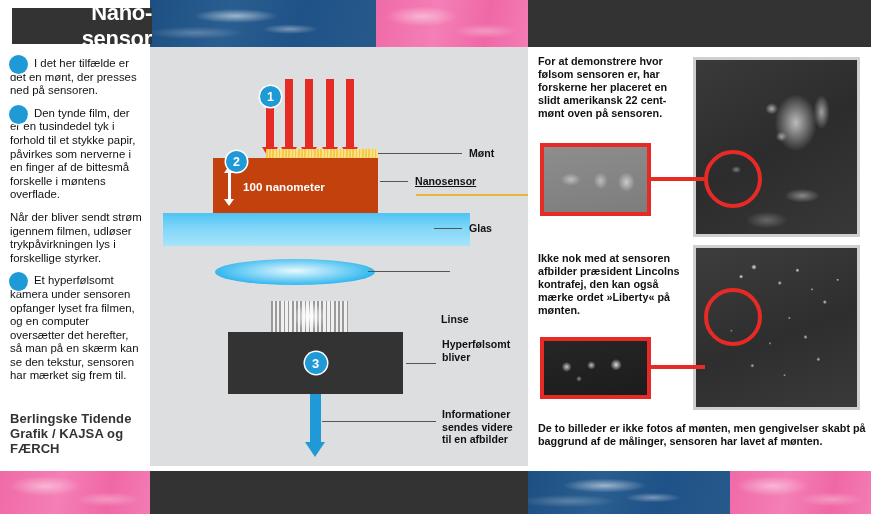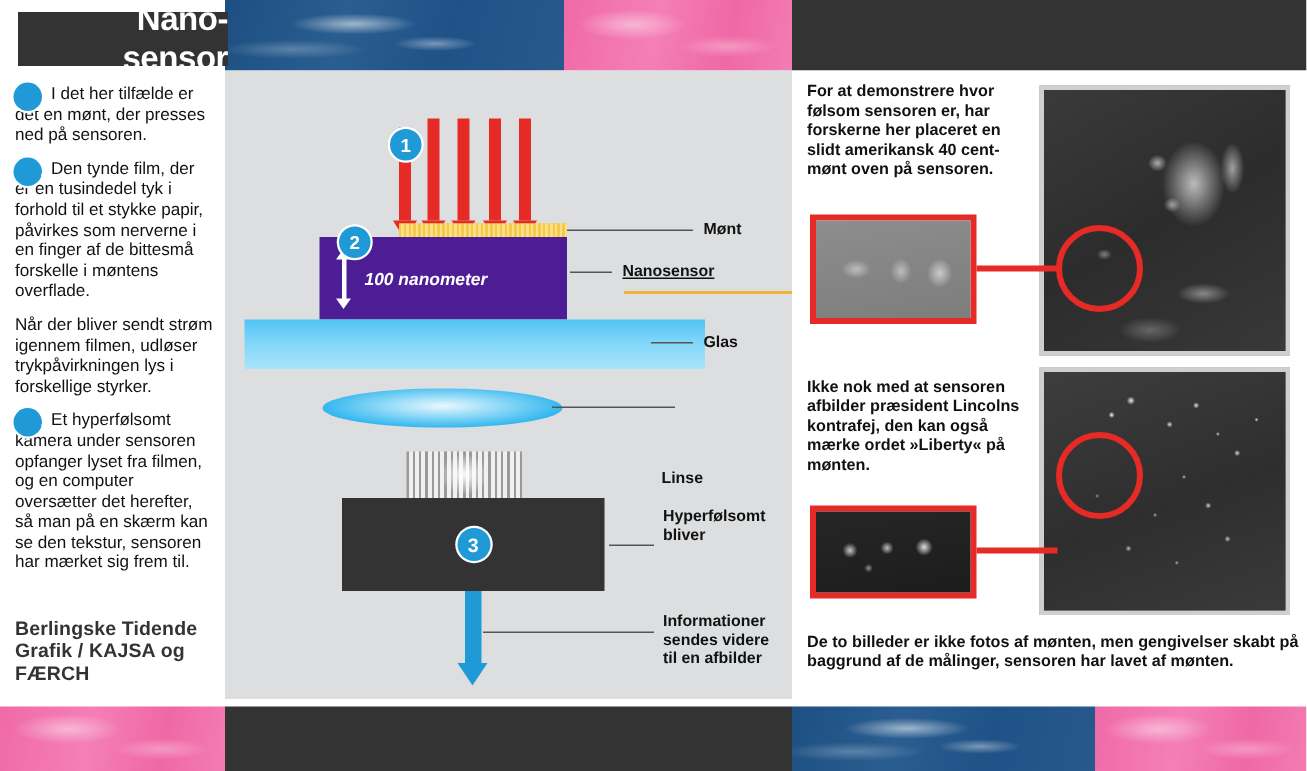--- a/index.html
+++ b/index.html
@@ -77,22 +77,21 @@
   }
   #coin {
     position: absolute; left: 266px; top: 149px; width: 112px; height: 9px;
     background:
       repeating-linear-gradient(90deg, #f7c948 0 1.6px, #fbe08a 1.6px 3.2px),
       #f2c044;
   }
   #coin-top { position: absolute; left: 266px; top: 147px; width: 112px; height: 2px; background:#e9b63a; }
   #nanosensor {
     position: absolute; left: 213px; top: 158px; width: 165px; height: 55px;
-    background: #4c1d95;
-    font-style: italic;
+    background: #c2410c;
   }
   #nano-arrow { position: absolute; left: 224px; top: 166px; width: 11px; height: 40px; }
   #nano-arrow .bar { position: absolute; left: 4px; top: 6px; width: 3px; height: 28px; background: #fff; }
   #nano-arrow .up {
     position: absolute; left: 0; top: 0; width: 0; height: 0;
     border-left: 5.5px solid transparent; border-right: 5.5px solid transparent;
     border-bottom: 7px solid #fff;
   }
   #nano-arrow .dn {
     position: absolute; left: 0; bottom: 0; width: 0; height: 0;
@@ -310,21 +309,21 @@
       <div class="dlabel" style="left:292px; top:361px;">
         <span>Informationer</span><br>
         <span>sendes videre</span><br>
         <span>til en afbilder</span>
       </div>
     </div>
   </div>
 
   <div id="right-col">
 
-    <div class="rtext" style="position:absolute; left:10px; top:8px; width:150px;">For at demonstrere hvor følsom sensoren er, har forskerne her placeret en slidt amerikansk 40 cent-mønt oven på sensoren.</div>
+    <div class="rtext" style="position:absolute; left:10px; top:8px; width:150px;">For at demonstrere hvor følsom sensoren er, har forskerne her placeret en slidt amerikansk 22 cent-mønt oven på sensoren.</div>
 
     <div class="photo" id="photo-a" style="left:165px; top:10px; width:167px; height:180px;">
       <div class="tex"></div>
       <div class="circ" style="left:8px; top:90px; width:58px; height:58px;"></div>
     </div>
 
     <div class="thumb" id="thumb-a" style="left:12px; top:96px; width:111px; height:73px;">
       <div class="tex"></div>
     </div>
     <div class="connector" style="left:123px; top:130px; width:54px;"></div>

